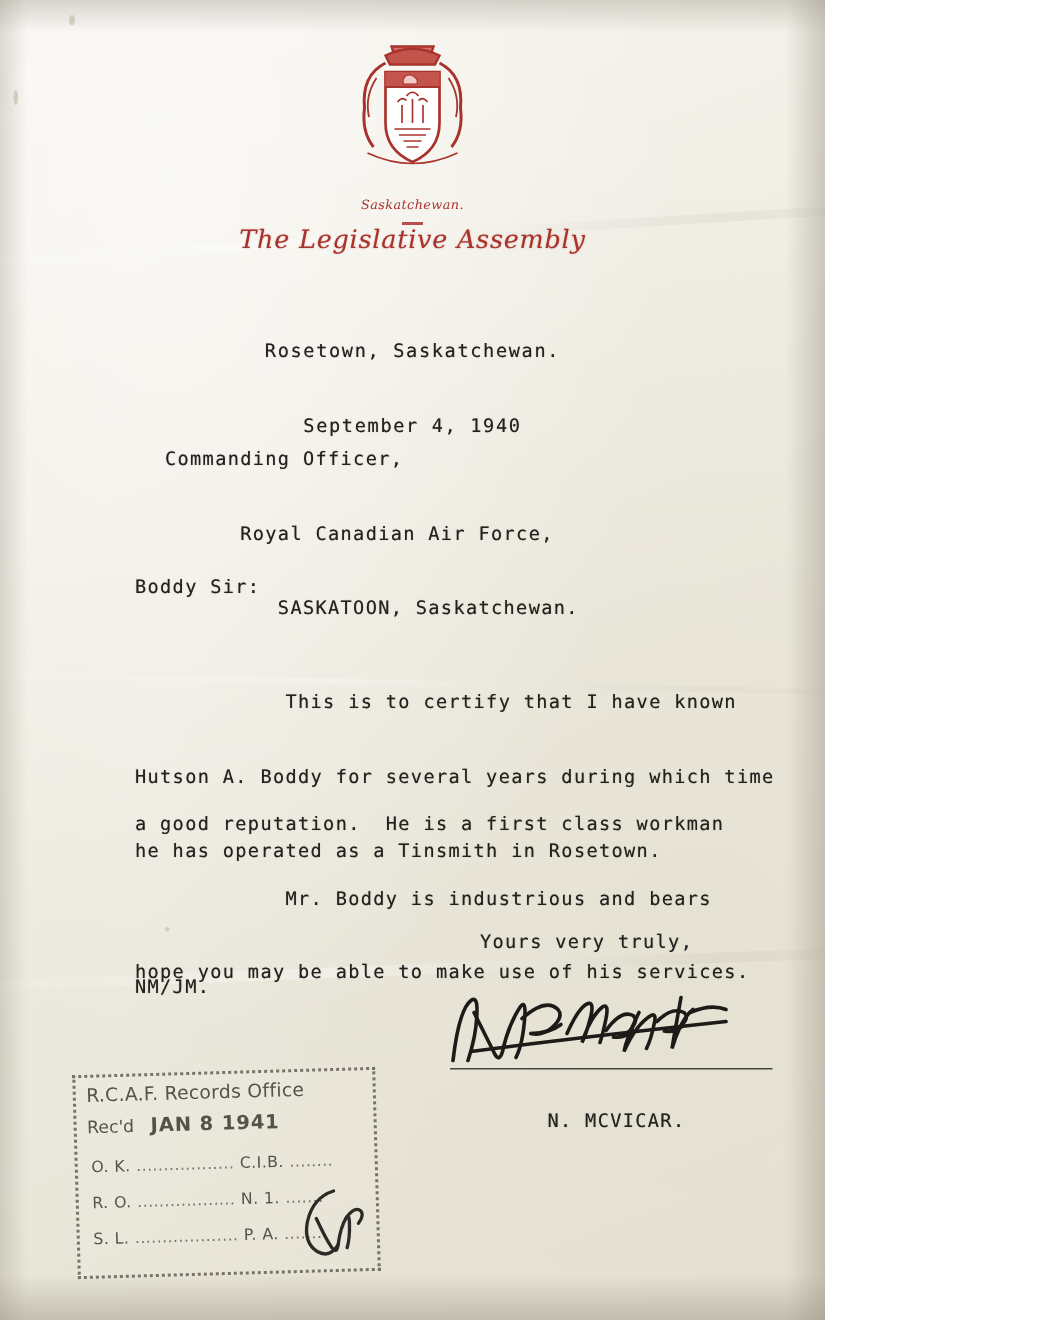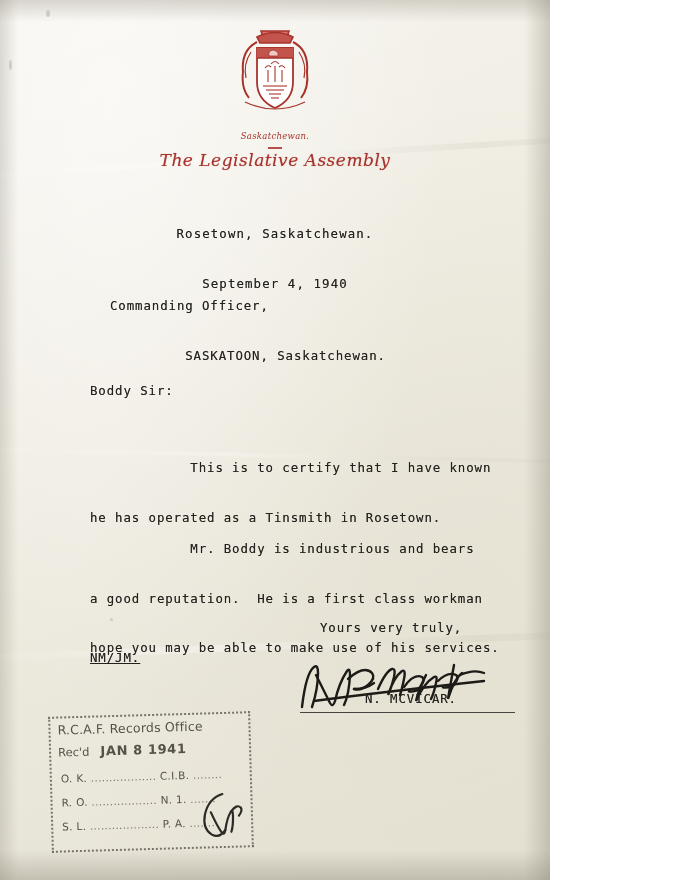--- a/index.html
+++ b/index.html
@@ -95,22 +95,22 @@
     white-space: pre;
     text-shadow: 0 0 .6px rgba(40,38,34,.55);
   }
   .dateblock { top: 193px; left: 0; right: 0; text-align: center; }
   .dateblock .typed-line { letter-spacing: 1.1px; }
   .addr { top: 265px; left: 90px; margin-left: 20px; }
   .salut { top: 383px; left: 90px; }
   .para1 { top: 427px; left: 90px; }
   .para2 { top: 508px; left: 90px; }
   .closing { top: 620px; left: 320px; }
-  .initials { top: 650px; left: 90px; text-decoration: underline; }
-  .signer { top: 691px; left: 365px; }
+  .initials { top: 650px; left: 90px; }
+  .signer { top: 739px; left: 365px; }
 
   
   .signature {
     position: absolute;
     left: 292px;
     top: 645px;
     width: 240px;
     height: 80px;
   }
   .sig-rule {
@@ -240,33 +240,35 @@
 
   <div class="assembly-title">The Legislative Assembly</div>
 
   <div class="typed dateblock">
     <div class="typed-line">Rosetown, Saskatchewan.</div>
     <div class="typed-line">September 4, 1940</div>
   </div>
 
   <div class="typed addr">
     <div>Commanding Officer,</div>
+    <div>      Royal Canadian Air Force,</div>
     <div>         SASKATOON, Saskatchewan.</div>
   </div>
 
   <div class="typed salut">Boddy Sir:</div>
 
   <div class="typed para1">
     <div>            This is to certify that I have known</div>
+    <div>Hutson A. Boddy for several years during which time</div>
     <div>he has operated as a Tinsmith in Rosetown.</div>
   </div>
 
   <div class="typed para2">
+    <div>a good reputation.  He is a first class workman</div>
     <div>            Mr. Boddy is industrious and bears</div>
-    <div>a good reputation.  He is a first class workman</div>
     <div>hope you may be able to make use of his services.</div>
   </div>
 
   <div class="typed closing">Yours very truly,</div>
   <div class="typed initials">NM/JM.</div>
 
   <div class="signature">
     <svg width="240" height="80" viewBox="0 0 240 80" aria-hidden="true">
       <g fill="none" stroke="#1d1b18" stroke-width="2.4" stroke-linecap="round">
         <path d="M10 62 q4 -34 12 -40 q4 -3 4 6 q0 16 -6 34"></path>

